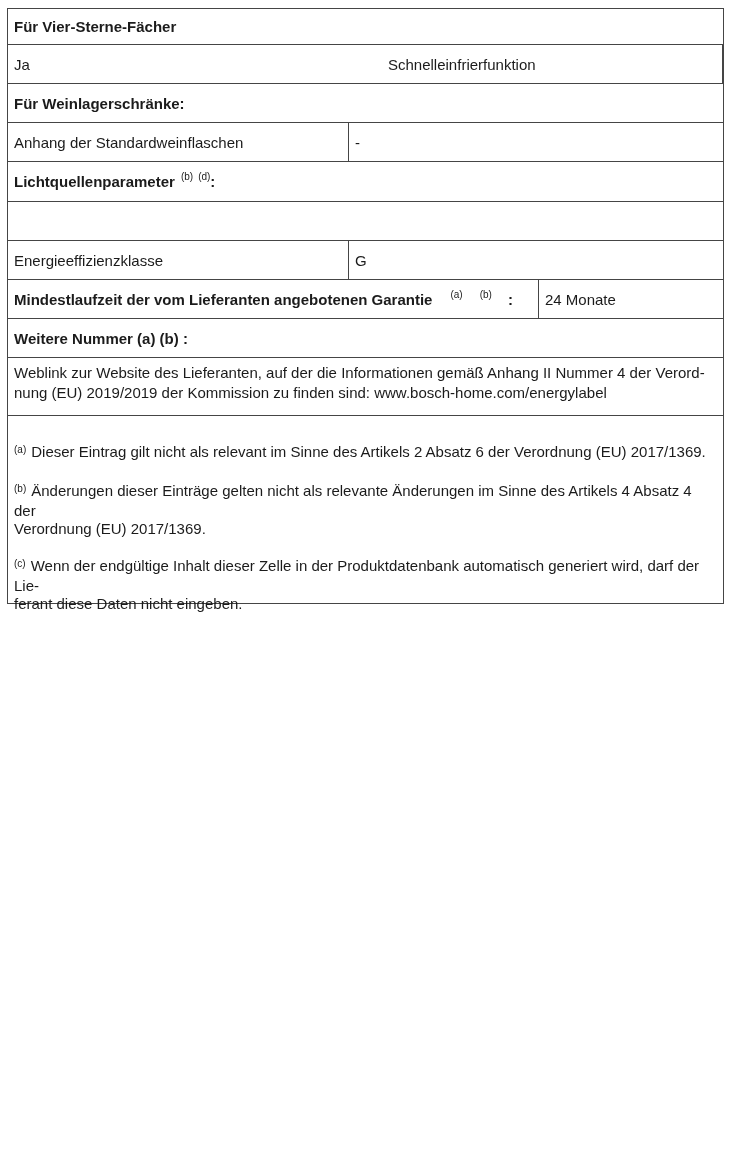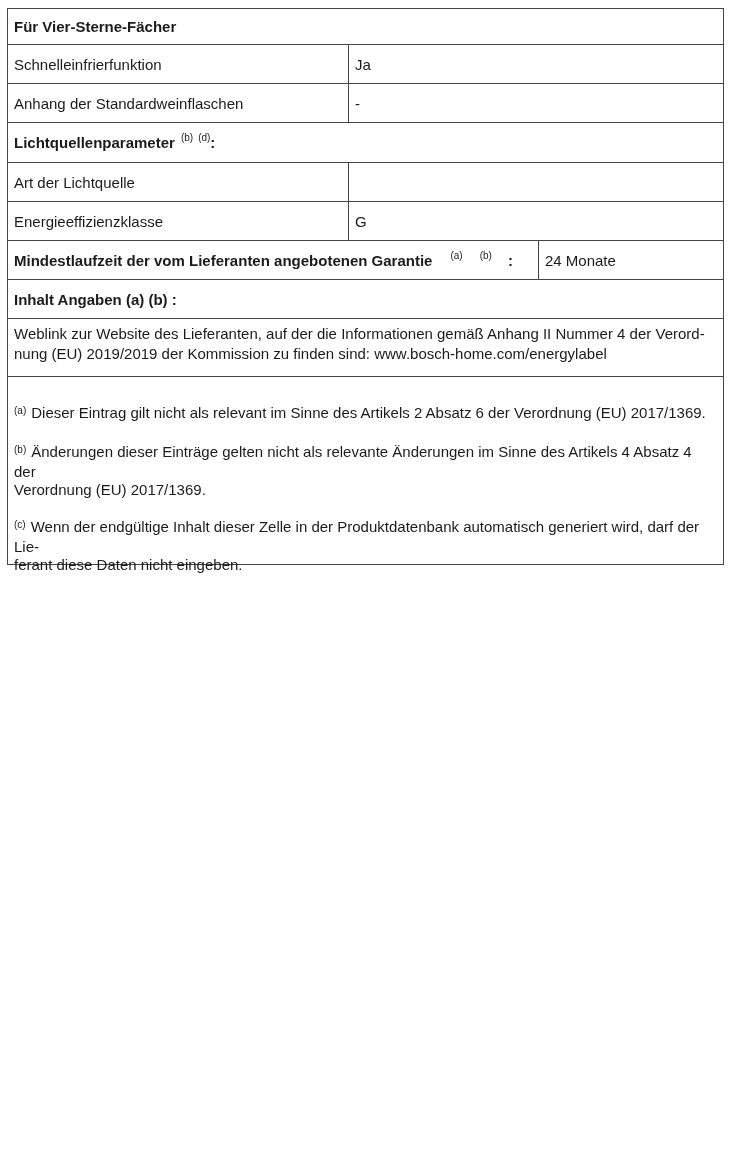--- a/index.html
+++ b/index.html
@@ -104,60 +104,62 @@
 
 <div class="page">
 
   <div class="doc-table">
 
     <div class="row h35">
       <div class="cell cell-full bold">Für Vier-Sterne-Fächer</div>
     </div>
 
     <div class="row h39">
+      <div class="cell cell-value">Ja</div>
       <div class="cell cell-label">Schnelleinfrierfunktion</div>
-      <div class="cell cell-value">Ja</div>
     </div>
 
+    <div class="row h39">
+      <div class="cell cell-full bold">Für Weinlagerschränke:</div>
+    </div>
 
     <div class="row h39">
       <div class="cell cell-label">Anhang der Standardweinflaschen</div>
       <div class="cell cell-value">-</div>
     </div>
 
     <div class="row h40">
       <div class="cell cell-full">
         <span class="bold">Lichtquellenparameter</span>
         <span class="sup sup-first">(b)</span>
         <span class="sup sup-second">(d)</span>
         <span class="bold">:</span>
       </div>
     </div>
 
     <div class="row h39">
-      <div class="cell cell-label">Art der Lichtquelle</div>
     </div>
 
     <div class="row h39">
       <div class="cell cell-label">Energieeffizienzklasse</div>
       <div class="cell cell-value">G</div>
     </div>
 
     <div class="row h39 row-wide">
       <div class="cell cell-label">
         <span class="bold">Mindestlaufzeit der vom Lieferanten angebotenen Garantie</span>
         <span class="sup sup-first">(a)</span>
         <span class="sup sup-second">(b)</span>
         <span class="bold suffix-gap">:</span>
       </div>
       <div class="cell cell-value">24 Monate</div>
     </div>
 
     <div class="row h39">
-      <div class="cell cell-full bold">Inhalt Angaben (a) (b) :</div>
+      <div class="cell cell-full bold">Weitere Nummer (a) (b) :</div>
     </div>
 
     <div class="row h58">
       <div class="cell-text cell-full">
         <span class="prewrap">Weblink zur Website des Lieferanten, auf der die Informationen gemäß Anhang II Nummer 4 der Verord-
 nung (EU) 2019/2019 der Kommission zu finden sind: www.bosch-home.com/energylabel</span>
       </div>
     </div>
 
     <div class="row h188">

